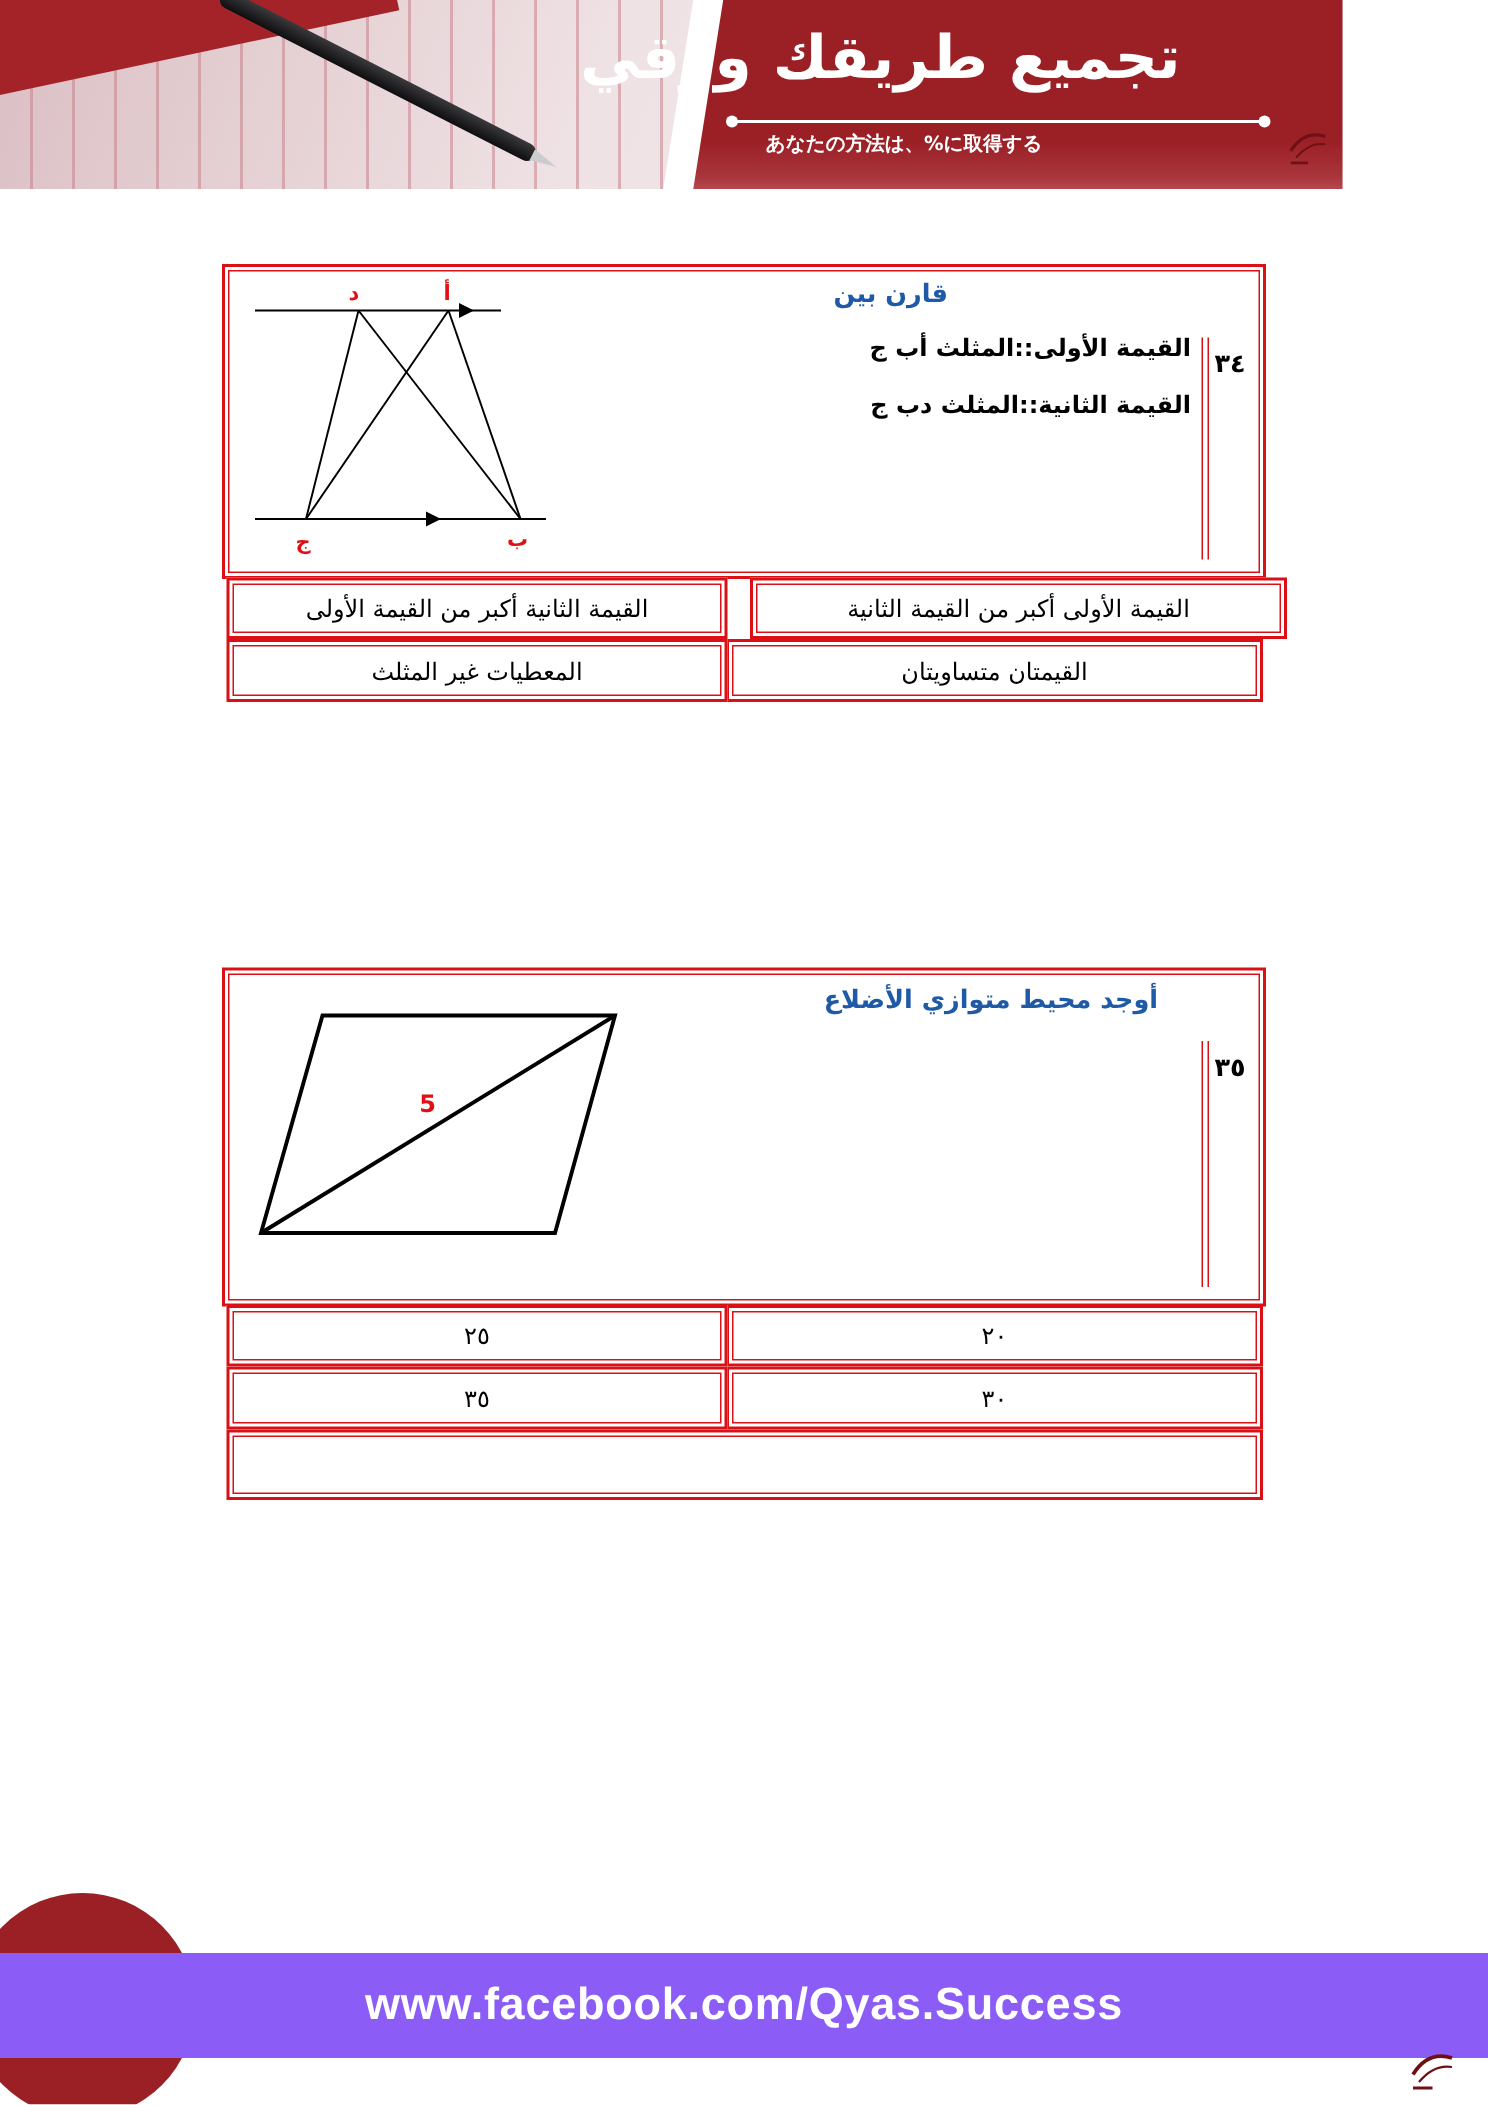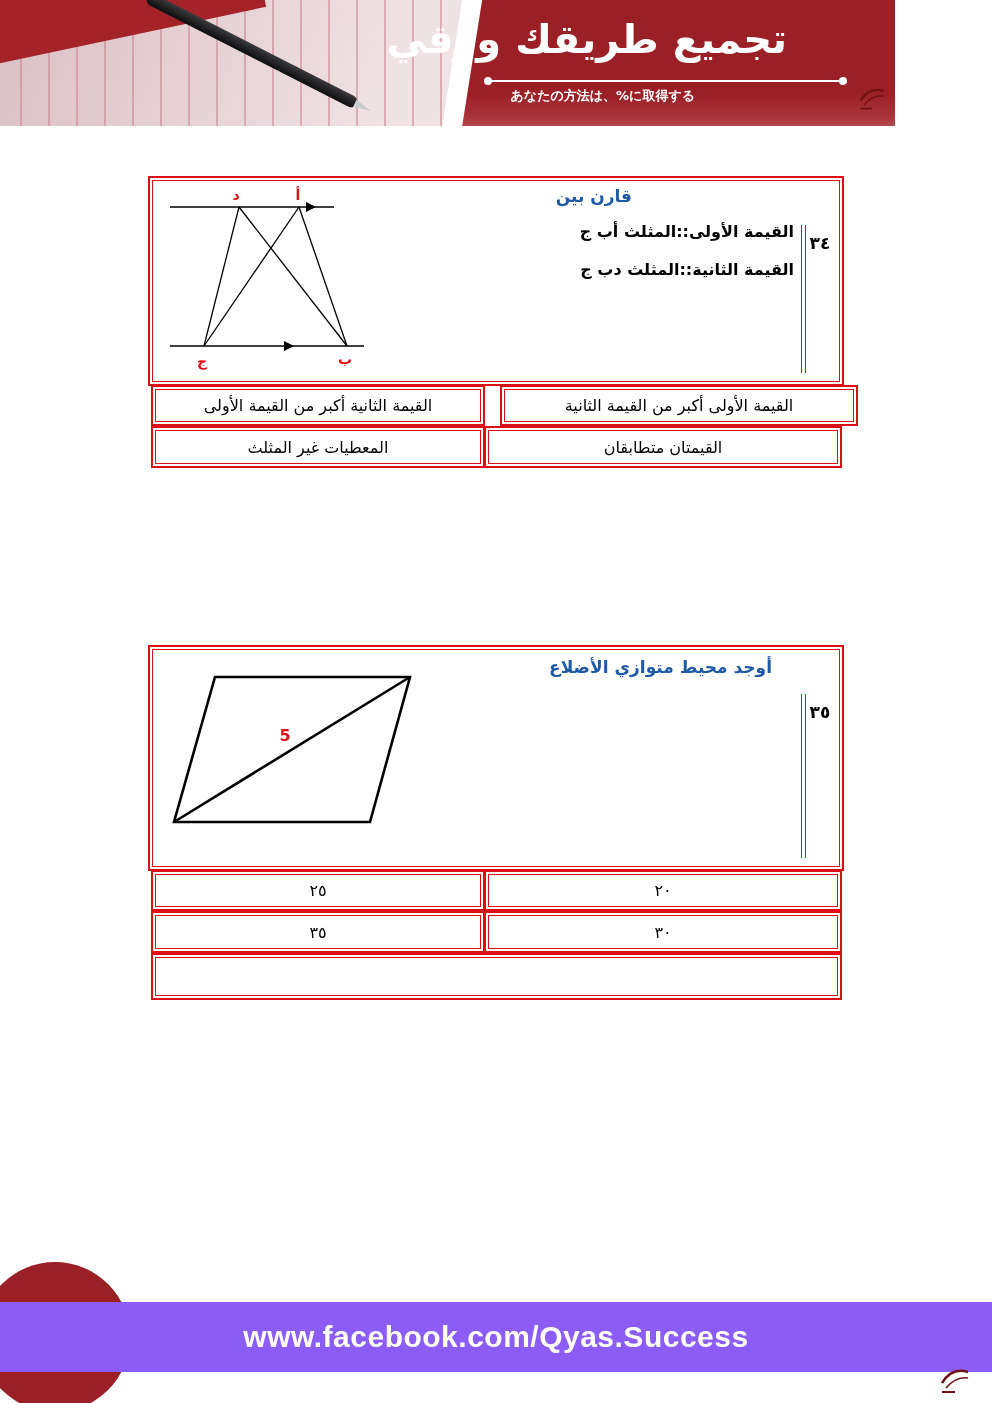--- a/index.html
+++ b/index.html
@@ -98,21 +98,21 @@
 
       <text x="72" y="14" text-anchor="middle" font-size="14" font-weight="bold" fill="#e01015">د</text>
       <text x="134" y="14" text-anchor="middle" font-size="14" font-weight="bold" fill="#e01015">أ</text>
       <text x="38" y="180" text-anchor="middle" font-size="14" font-weight="bold" fill="#e01015">ج</text>
       <text x="181" y="178" text-anchor="middle" font-size="14" font-weight="bold" fill="#e01015">ب</text>
     </svg>
   </div>
 
   <div class="dbl cell" style="left:484px;top:385px;width:354px;height:37px;margin-left:16px;">القيمة الأولى أكبر من القيمة الثانية</div>
   <div class="dbl cell" style="left:151px;top:385px;width:330px;height:37px;">القيمة الثانية أكبر من القيمة الأولى</div>
-  <div class="dbl cell" style="left:484px;top:426px;width:354px;height:38px;">القيمتان متطابقان</div>
+  <div class="dbl cell" style="left:484px;top:426px;width:354px;height:38px;">القيمتان متساويتان</div>
   <div class="dbl cell" style="left:151px;top:426px;width:330px;height:38px;">المعطيات غير المثلث</div>
 
 
   <div class="dbl" style="left:148px;top:645px;width:692px;height:222px;">
     <div class="qnum-strip">
       <div class="qnum">٣٥</div>
     </div>
     <div class="qtitle" style="top:10px;right:70px;width:330px;text-align:right;">أوجد محيط متوازي الأضلاع</div>
 
     <svg style="position:absolute;left:14px;top:22px;" width="252" height="162" viewBox="0 0 252 162">

